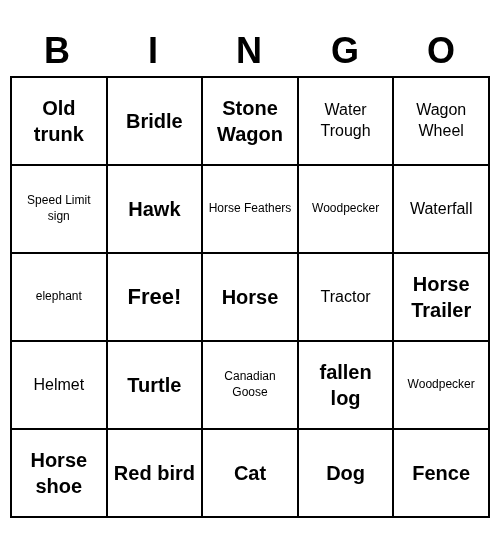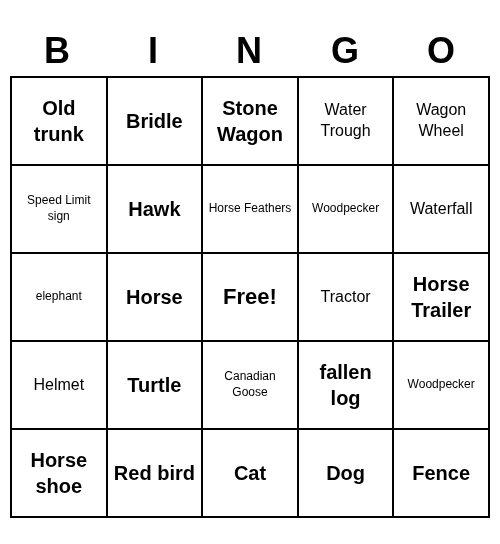--- a/index.html
+++ b/index.html
@@ -90,22 +90,22 @@
       <div class="bingo-cell large-text">Bridle</div>
       <div class="bingo-cell large-text">Stone Wagon</div>
       <div class="bingo-cell medium-text">Water Trough</div>
       <div class="bingo-cell medium-text">Wagon Wheel</div>
       <div class="bingo-cell small-text">Speed Limit sign</div>
       <div class="bingo-cell large-text">Hawk</div>
       <div class="bingo-cell small-text">Horse Feathers</div>
       <div class="bingo-cell small-text">Woodpecker</div>
       <div class="bingo-cell medium-text">Waterfall</div>
       <div class="bingo-cell small-text">elephant</div>
+      <div class="bingo-cell free-cell">Free!</div>
       <div class="bingo-cell large-text">Horse</div>
-      <div class="bingo-cell free-cell">Free!</div>
       <div class="bingo-cell medium-text">Tractor</div>
       <div class="bingo-cell large-text">Horse Trailer</div>
       <div class="bingo-cell medium-text">Helmet</div>
       <div class="bingo-cell large-text">Turtle</div>
       <div class="bingo-cell small-text">Canadian Goose</div>
       <div class="bingo-cell large-text">fallen log</div>
       <div class="bingo-cell small-text">Woodpecker</div>
       <div class="bingo-cell large-text">Horse shoe</div>
       <div class="bingo-cell large-text">Red bird</div>
       <div class="bingo-cell large-text">Cat</div>

